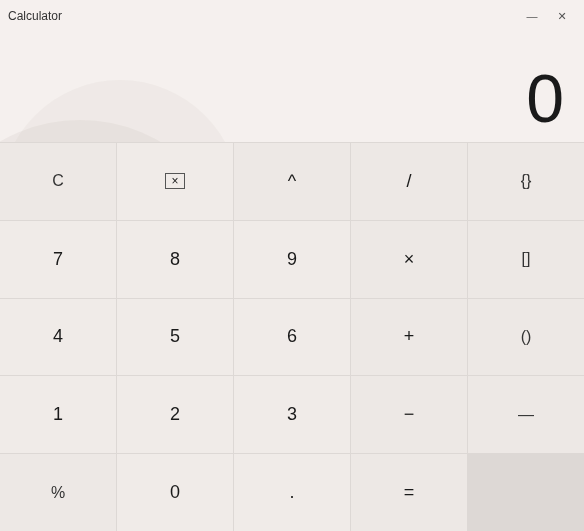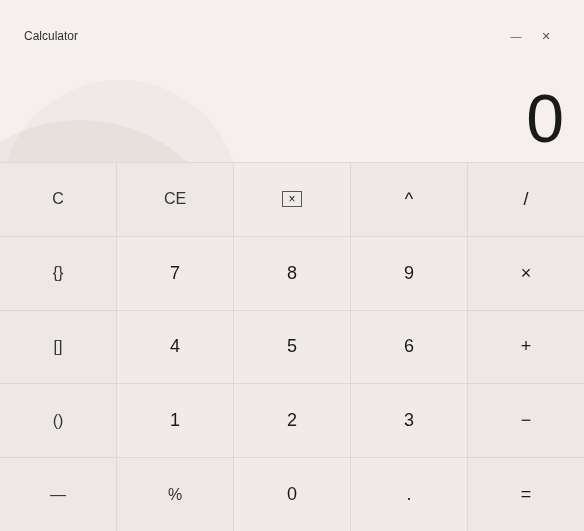--- a/index.html
+++ b/index.html
@@ -33,26 +33,25 @@
       width: 100%;
       height: 100%;
       pointer-events: none;
       z-index: 0;
     }
 
     .title-bar {
       display: flex;
       align-items: center;
       justify-content: space-between;
-      padding: 6px 24px;
+      padding: 6px 8px;
       background: #f5f0ee;
       height: 32px;
       position: relative;
       z-index: 1;
-      margin-top: 20px;
     }
 
     .title-text {
       font-size: 12px;
       color: #333;
     }
 
     .title-controls {
       display: flex;
       gap: 2px;
@@ -163,21 +162,20 @@
       <button class="title-btn close">✕</button>
     </div>
   </div>
 
   <div class="display-area">
     <span class="display-value">0</span>
   </div>
 
   <div class="buttons-grid" id="buttons-grid">
   <button class="calc-btn special">C</button>
-      <button class="calc-btn special">CE</button>
       <button class="calc-btn backspace">
         <span class="backspace-icon"></span>
       </button>
       <button class="calc-btn operator">^</button>
       <button class="calc-btn operator">/</button>
       <button class="calc-btn special">{}</button>
       <button class="calc-btn">7</button>
       <button class="calc-btn">8</button>
       <button class="calc-btn">9</button>
       <button class="calc-btn operator">×</button>

